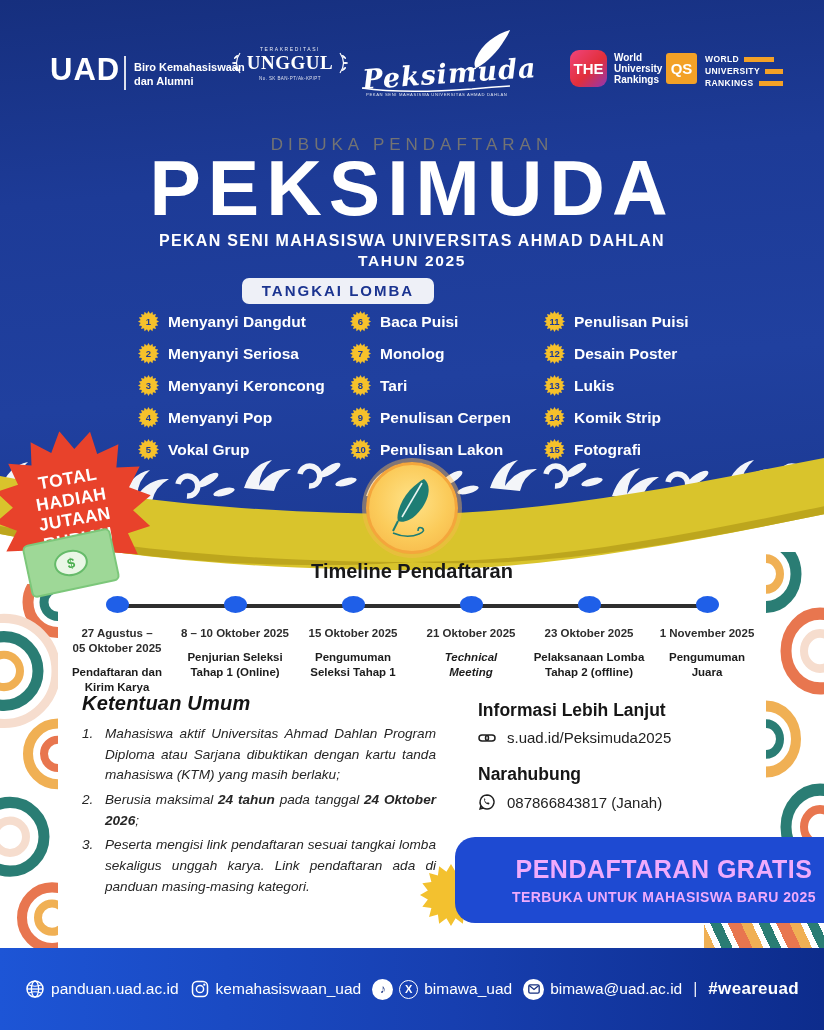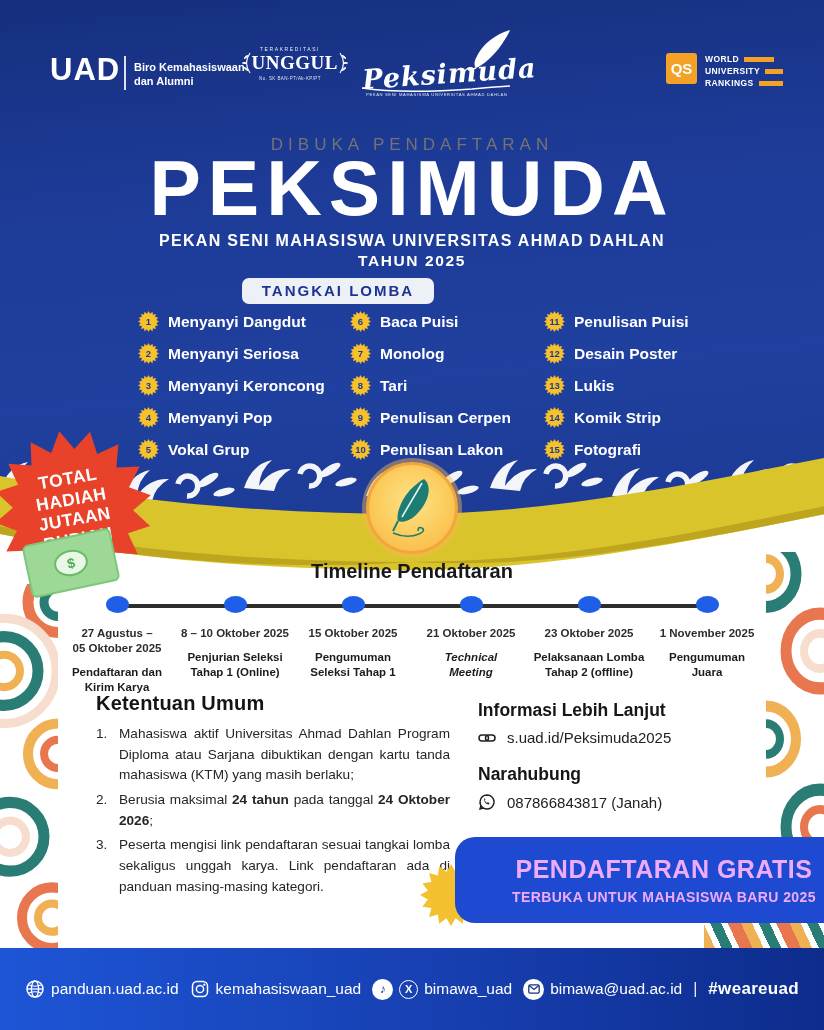--- a/index.html
+++ b/index.html
@@ -15,21 +15,21 @@
     background:linear-gradient(175deg,#162f7e 0%, #1d3b97 35%, #20409f 70%, #1c3a94 100%);
     border-radius:0 0 120px 120px / 0 0 34px 34px; z-index:1; }
 
   
   .hdr { color:#fff; z-index:4; }
   #uad-word { left:50px; top:52px; font-size:31px; font-weight:700; letter-spacing:1px; }
   #hdr-divider { left:124px; top:56px; width:2px; height:34px; background:rgba(255,255,255,.85); }
   #bureau { left:134px; top:60px; font-size:11px; font-weight:700; line-height:1.3; }
   #unggul { left:232px; top:46px; width:116px; text-align:center; }
   #unggul .kick { font-size:5px; letter-spacing:1.6px; opacity:.9; }
-  #unggul .word { font-size:19px; font-weight:700; font-family:"Liberation Serif",serif; letter-spacing:.5px; display:flex; align-items:center; justify-content:flex-end; gap:1px; }
+  #unggul .word { font-size:19px; font-weight:700; font-family:"Liberation Serif",serif; letter-spacing:.5px; display:flex; align-items:center; justify-content:space-between; gap:1px; }
   #unggul .num { font-size:4.5px; letter-spacing:.4px; opacity:.85; margin-top:2px; }
   #peksilogo { left:356px; top:36px; width:170px; height:64px; }
   #peksilogo .script { position:absolute; left:6px; top:22px; font-family:"DejaVu Serif",serif; font-style:italic; font-weight:700; font-size:27px; transform:rotate(-4deg); letter-spacing:1px; }
   #peksilogo .cap { position:absolute; left:10px; top:56px; font-size:4.2px; letter-spacing:.6px; opacity:.85; }
   #m-badge { left:521px; top:48px; width:40px; height:40px; }
   #the { left:570px; top:50px; display:flex; gap:7px; align-items:center; }
   #the .sq { width:37px; height:37px; border-radius:9px; background:linear-gradient(135deg,#f0447c 0%, #e22f3b 55%, #8f37b5 100%); display:flex; align-items:center; justify-content:center; font-weight:700; font-size:15px; }
   #the .cap { font-size:10px; font-weight:700; line-height:1.12; }
   #qs { left:666px; top:53px; display:flex; gap:8px; align-items:flex-start;justify-content:center; }
   #qs .sq { width:31px; height:31px; background:#f3a127; border-radius:3px; display:flex; align-items:center; justify-content:center; font-weight:700; font-size:15px; }
@@ -74,21 +74,21 @@
   #timeline { left:58px; top:596px; width:708px; z-index:3; }
   #tl-line { position:absolute; left:56px; right:56px; top:8px; height:3.5px; background:#2e2e2e; }
   #tl-row { display:flex; }
   .mile { width:118px; text-align:center; position:relative; }
   .dot { width:23px; height:17px; border-radius:50%; background:#1f5fe8; margin:0 auto; position:relative; z-index:2; }
   .mdate { margin-top:13px; font-size:11.5px; font-weight:600; color:#2d2d2d; line-height:1.3; }
   .mlabel { margin-top:9px; font-size:11.5px; font-weight:700; color:#1c1c1c; line-height:1.3; }
   .mlabel.em { font-style:italic; }
 
   
-  #terms { left:96px; top:692px; width:354px; z-index:3; }
+  #terms { left:82px; top:692px; width:354px; z-index:3;font-style:italic; }
   #terms h2 { font-size:20px; font-weight:800; color:#141414; letter-spacing:.2px; }
   #terms ol { list-style:none; margin-top:9px; display:flex; flex-direction:column; gap:4px; }
   .term { display:flex; font-size:13.6px; color:#262626; line-height:1.52; }
   .tnum { width:23px; flex-shrink:0; }
   .ttext { flex:1; text-align:justify; }
   .ttext b { font-weight:800; }
 
   
   #info { left:478px; top:700px; width:330px; z-index:3; color:#161616; }
   #info h2 { font-size:17.5px; font-weight:800; }
@@ -162,20 +162,26 @@
     <div class="cap">PEKAN SENI MAHASISWA UNIVERSITAS AHMAD DAHLAN</div>
   </div>
 
   <svg id="m-badge" class="abs" viewBox="0 0 40 40">
     <circle cx="20" cy="20" r="19" fill="#f6b93e"></circle>
     <circle cx="20" cy="20" r="13.5" fill="#ffffff"></circle>
     <path d="M20,9 C14,12 12,20 16,26 C20,30 27,29 30,24 C26,27 20,26 18,21 C16,16 18,11 20,9 Z" fill="#1f6fb8"></path>
     <path d="M6,26 a15,15 0 0 0 28,0" fill="none" stroke="#1f6fb8" stroke-width="3"></path>
   </svg>
 
+  <div id="the" class="abs hdr">
+    <div class="sq">THE</div>
+    <div class="cap pre">World
+University
+Rankings</div>
+  </div>
 
   <div id="qs" class="abs hdr">
     <div class="sq">QS</div>
     <div class="lines">
       <span class="ln">
           <span>WORLD</span>
           <i class="bar" style="width:30px"></i>
         </span>
       <span class="ln">
           <span>UNIVERSITY</span>

